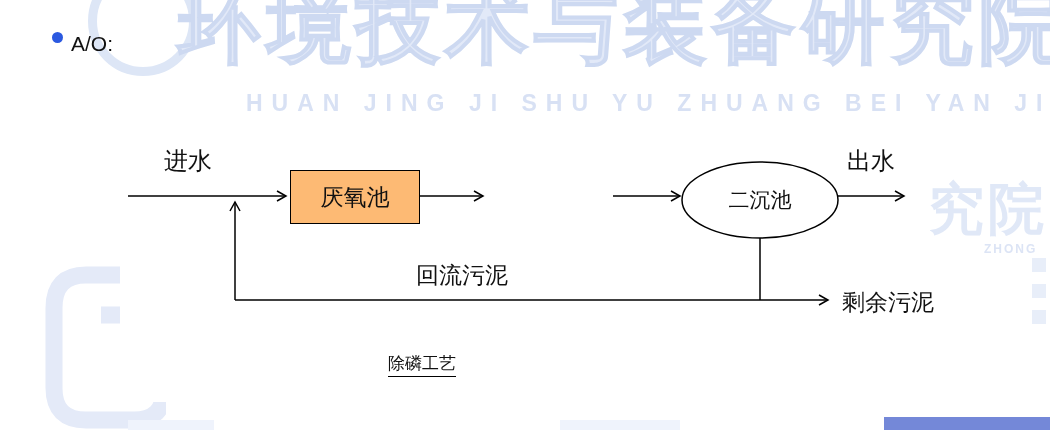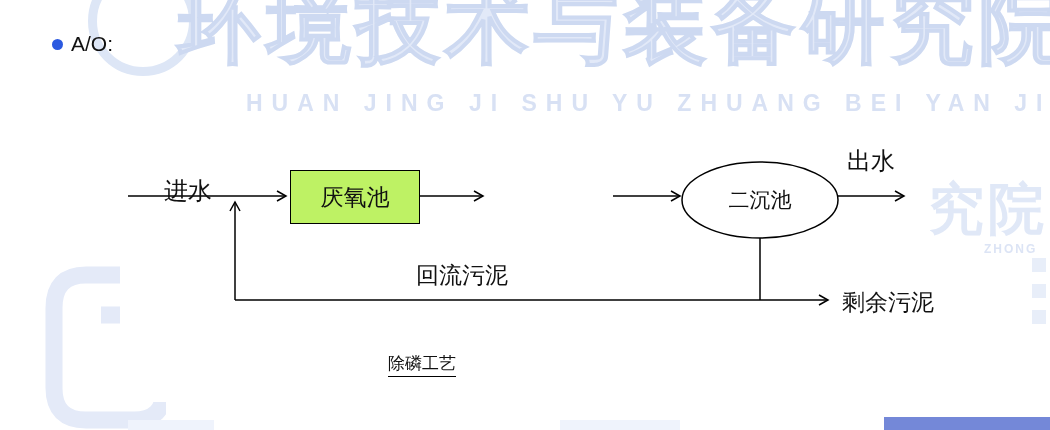--- a/index.html
+++ b/index.html
@@ -19,35 +19,35 @@
            color:#e0e8f7;letter-spacing:4px;white-space:nowrap;}
   .wm-frag-small{position:absolute;left:984px;top:242px;font-size:12px;font-weight:700;
                  color:#dce4f5;letter-spacing:2px;
                  font-family:"Liberation Sans",sans-serif;}
   .wm-edge{position:absolute;width:14px;height:14px;background:#e8eef9;}
   .wm-logo{position:absolute;left:16px;top:220px;}
   .wm-bar{position:absolute;left:884px;top:417px;width:166px;height:13px;background:#7488d8;}
   .wm-strip{position:absolute;top:420px;height:10px;background:#eff3fc;}
 
   
-  .bullet-line{position:absolute;left:52px;top:32px;display:flex;align-items:center;
+  .bullet-line{position:absolute;left:52px;top:32px;display:flex;align-items:flex-start;
                font-family:"Liberation Sans","DejaVu Sans",sans-serif;font-size:21px;color:#111;z-index:3;}
   .bullet-dot{width:11px;height:11px;border-radius:50%;background:#2b59e0;margin-right:8px;flex:0 0 auto;}
   .intro{position:absolute;left:94px;top:64px;font-size:22px;color:#111;z-index:3;}
 
   
   .panel{position:absolute;left:120px;top:136px;width:810px;height:266px;background:#fff;z-index:2;}
   .wires{position:absolute;left:0;top:0;}
-  .box{position:absolute;height:52px;border:1.5px solid #000;background:#bef264;
+  .box{position:absolute;height:52px;border:1.5px solid #000;background:#fdba74;
        display:flex;align-items:center;justify-content:center;font-size:23px;}
   .box1{left:170px;top:34px;width:128px;}
   .box2{left:367px;top:34px;width:124px;}
   .ellipse-label{position:absolute;left:578px;top:50px;width:124px;text-align:center;font-size:21px;}
   .lbl{position:absolute;font-size:23px;white-space:nowrap;}
-  .influent{left:44px;top:9px;font-size:24px;margin-top:30px;}
+  .influent{left:44px;top:9px;font-size:24px;}
   .effluent{left:727px;top:9px;font-size:24px;}
   .return-sludge{left:296px;top:124px;}
   .excess-sludge{left:722px;top:151px;}
   .caption{position:absolute;left:268px;top:216px;font-size:17px;}
   .caption-text{border-bottom:1.5px solid #000;padding-bottom:3px;}
 </style>
 </head>
 <body>
 
 <div class="stage">

